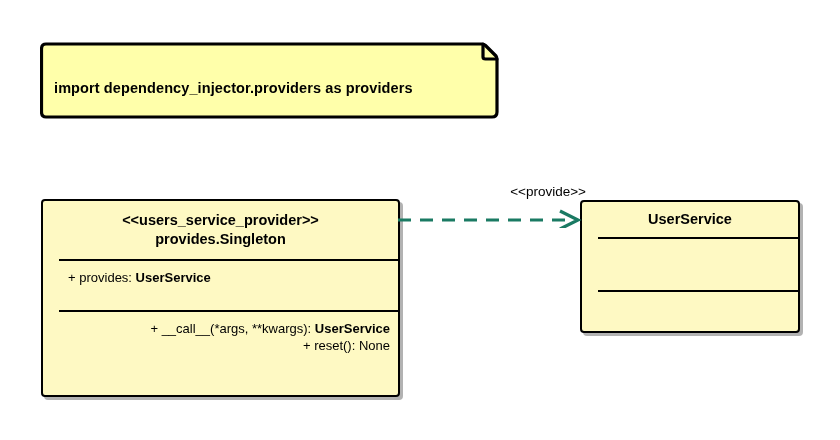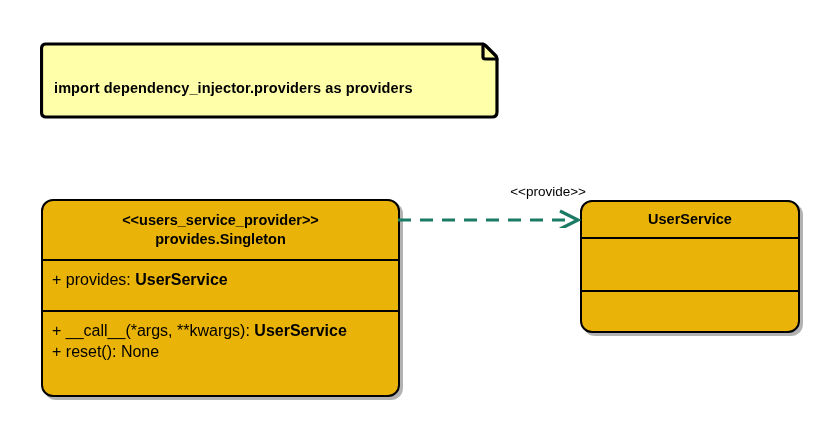--- a/index.html
+++ b/index.html
@@ -42,23 +42,23 @@
     font-size: 14.5px;
     font-weight: bold;
     color: #000000;
     letter-spacing: 0.1px;
     white-space: nowrap;
   }
 
   
   .uml-class {
     position: absolute;
-    background: #eab308;
+    background: #fef9c3;
     border: 2.5px solid #000000;
-    border-radius: 12px;
+    border-radius: 4px;
     box-sizing: border-box;
     box-shadow: 3px 3px 0 rgba(0,0,0,0.30);
     overflow: hidden;
   }
   .compartment {
     box-sizing: border-box;
     position: relative;
   }
   .compartment + .compartment {
     border-top: 2.5px solid #000000;
@@ -73,41 +73,42 @@
     flex-direction: column;
     align-items: center;
     justify-content: center;
   }
   .class-header .stereotype,
   .class-header .classname {
     white-space: nowrap;
   }
   .member-list {
     padding: 9px 8px 8px 9px;
-    font-size: 16px;
+    font-size: 13px;
     color: #000000;
     line-height: 1.30;
+    margin-left: 16px;
   }
   .member {
     white-space: nowrap;
   }
   .member b {
     font-weight: bold;
   }
 
   
   #class-provider {
     left: 41px;
     top: 199px;
     width: 359px;
     height: 198px;
   }
   #class-provider .c-head   { height: 58px; }
   #class-provider .c-attrs  { height: 51px; }
-  #class-provider .c-ops    { height: 86px; }
+  #class-provider .c-ops    { height: 86px; text-align: right; }
 
   
   #class-userservice {
     left: 580px;
     top: 200px;
     width: 220px;
     height: 133px;
   }
   #class-userservice .c-head  { height: 35px; }
   #class-userservice .c-attrs { height: 53px; }

